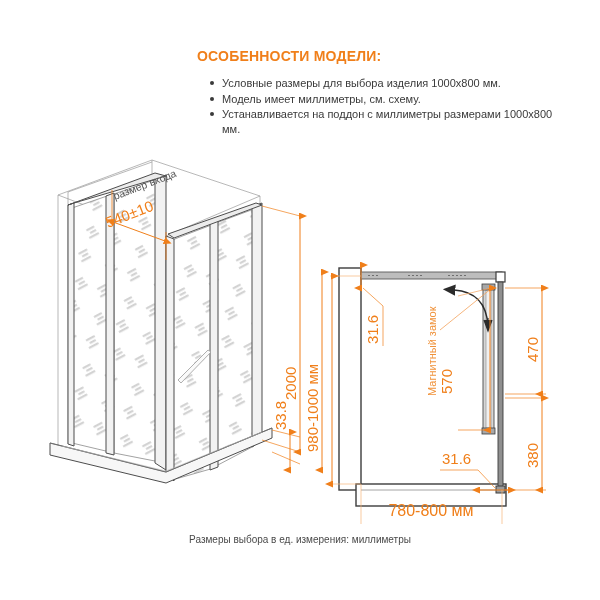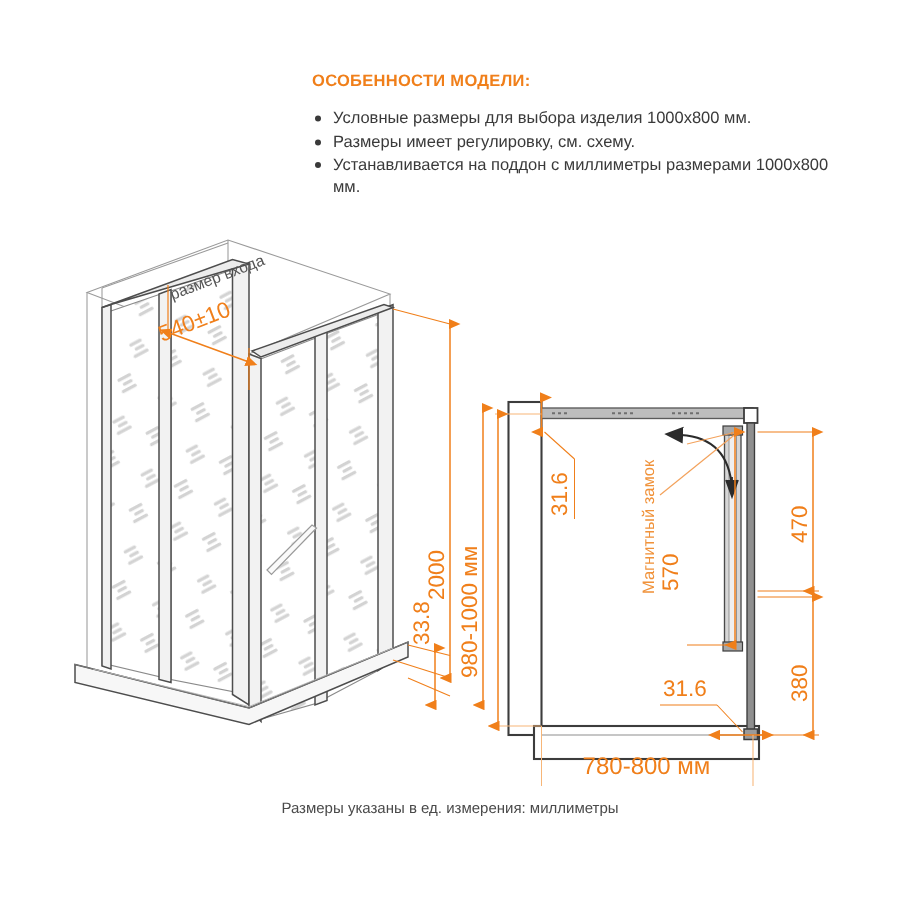--- a/index.html
+++ b/index.html
@@ -23,25 +23,25 @@
   }
 
   
   .features {
     position: absolute;
     left: 196px;
     top: 48px;
     width: 370px;
   }
   .features-title {
-    font-size: 11px;
+    font-size: 14px;
     font-weight: bold;
     color: #F07F1A;
     letter-spacing: .2px;
-    margin: 0 0 5px 12px;
+    margin: 0 0 5px 1px;
     white-space: nowrap;
   }
   .features-list {
     list-style: none;
     margin: 12px;
     padding: 0;
   }
   .features-list li {
     position: relative;
     padding-left: 14px;
@@ -92,21 +92,21 @@
 
   <div class="features">
     <div class="features-title">ОСОБЕННОСТИ МОДЕЛИ:</div>
     <ul class="features-list">
       <li>
         <span class="bullet"></span>
         <span>Условные размеры для выбора изделия 1000x800 мм.</span>
       </li>
       <li>
         <span class="bullet"></span>
-        <span>Размеры имеет регулировку, см. схему.</span>
+        <span>Модель имеет миллиметры, см. схему.</span>
       </li>
       <li>
         <span class="bullet"></span>
         <span>Устанавливается на поддон с миллиметры размерами 1000x800 мм.</span>
       </li>
     </ul>
   </div>
 
   <svg class="drawing" width="600" height="600" viewBox="0 0 600 600">
 
@@ -299,15 +299,15 @@
       </g>
 
       <g>
         <line x1="361" y1="484" x2="361" y2="524" stroke="#F7B678" stroke-width="0.7"></line>
         <line x1="502" y1="490" x2="502" y2="524" stroke="#F7B678" stroke-width="0.7"></line>
         <text class="dim" x="431" y="516" text-anchor="middle" style="font-size:16px">780-800 мм</text>
       </g>
     </g>
   </svg>
 
-  <div class="caption">Размеры указаны в ед. измерения: миллиметры</div>
+  <div class="caption">Размеры выбора в ед. измерения: миллиметры</div>
 
 </div>
 
 </body></html>

